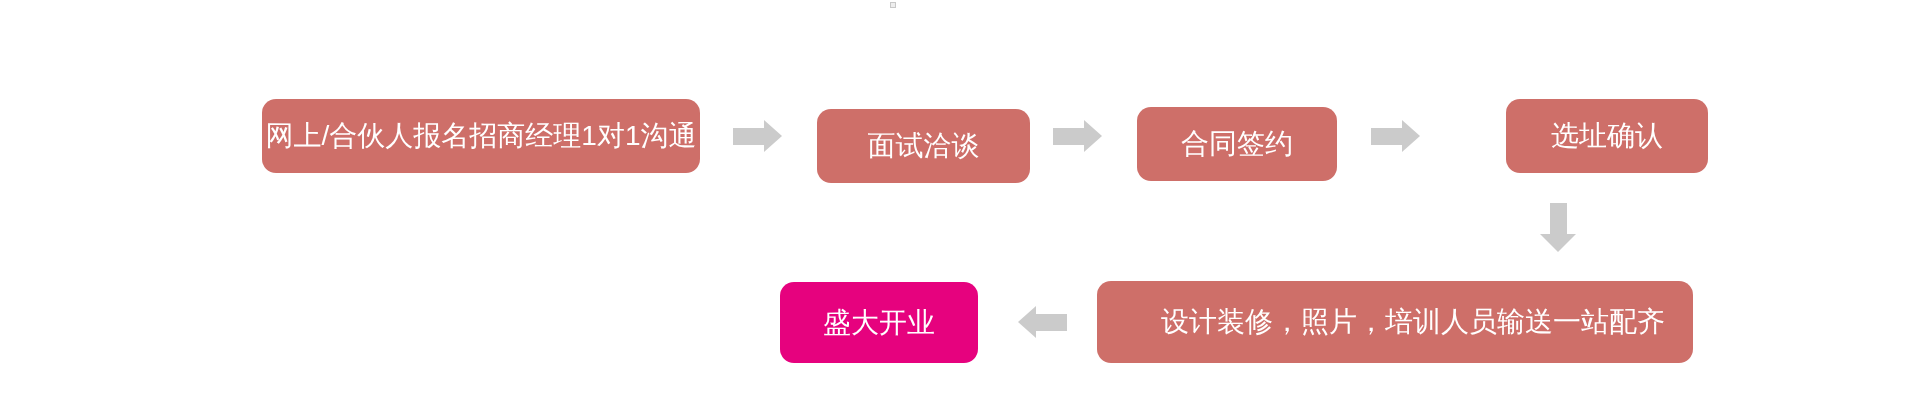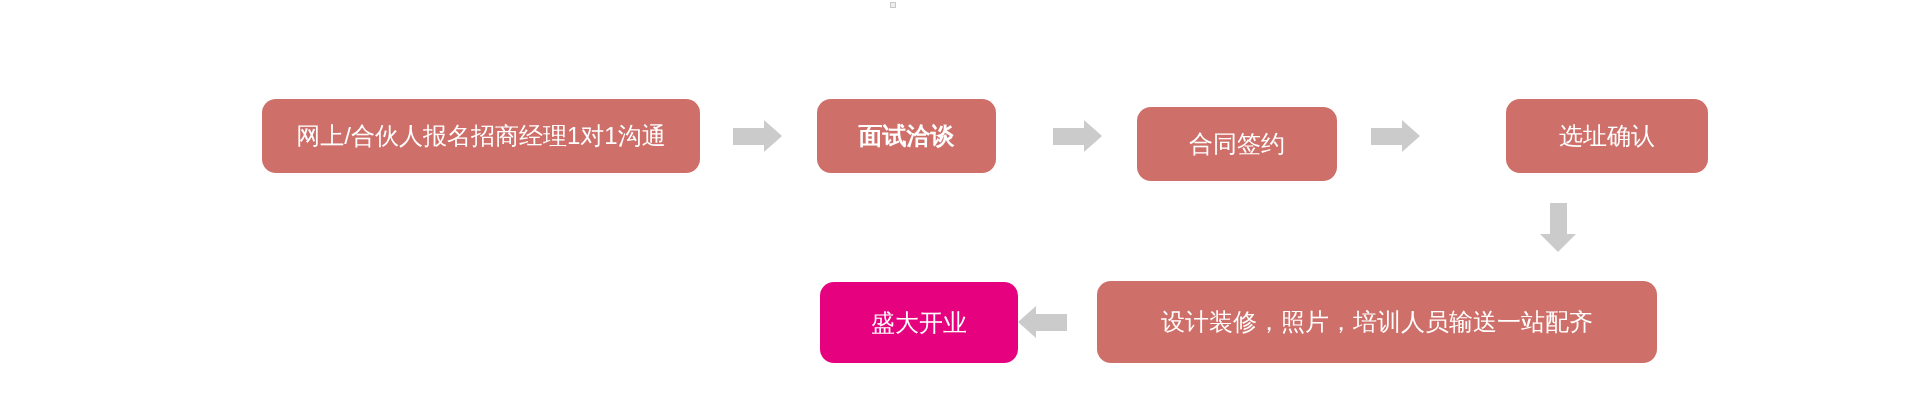--- a/index.html
+++ b/index.html
@@ -25,34 +25,34 @@
     background: #eeeeee;
     box-sizing: border-box;
   }
   .node {
     position: absolute;
     display: flex;
     align-items: center;
     justify-content: center;
     border-radius: 14px;
     color: var(--text, #ffffff);
-    font-size: 24px;
+    font-size: 28px;
     line-height: 1;
     text-align: center;
     white-space: nowrap;
   }
   .node.salmon { background: var(--step, #CE6F69); }
   .node.magenta { background: var(--highlight, #E6027E); }
 
   #step1 { left: 262px; top: 99px;  width: 438px; height: 74px; }
-  #step2 { left: 817px; top: 99px;  width: 179px; height: 74px; font-weight: bold; }
+  #step2 { left: 817px; top: 109px;  width: 213px; height: 74px; }
   #step3 { left: 1137px; top: 107px; width: 200px; height: 74px; }
   #step4 { left: 1458px; top: 99px; width: 202px; height: 74px; margin-left: 48px; }
-  #step5 { left: 1097px; top: 281px; width: 560px; height: 82px; }
-  #step6 { left: 820px;  top: 282px; width: 198px; height: 81px; }
+  #step5 { left: 1097px; top: 281px; width: 560px; height: 82px; padding-left: 36px; }
+  #step6 { left: 780px;  top: 282px; width: 198px; height: 81px; }
 
   
   .arrow { position: absolute; }
 
   .arrow-right { width: 49px; height: 33px; }
   .arrow-right .shaft {
     position: absolute;
     left: 0; top: 8px;
     width: 31px; height: 17px;
     background: var(--arrow, #CBCBCB);

